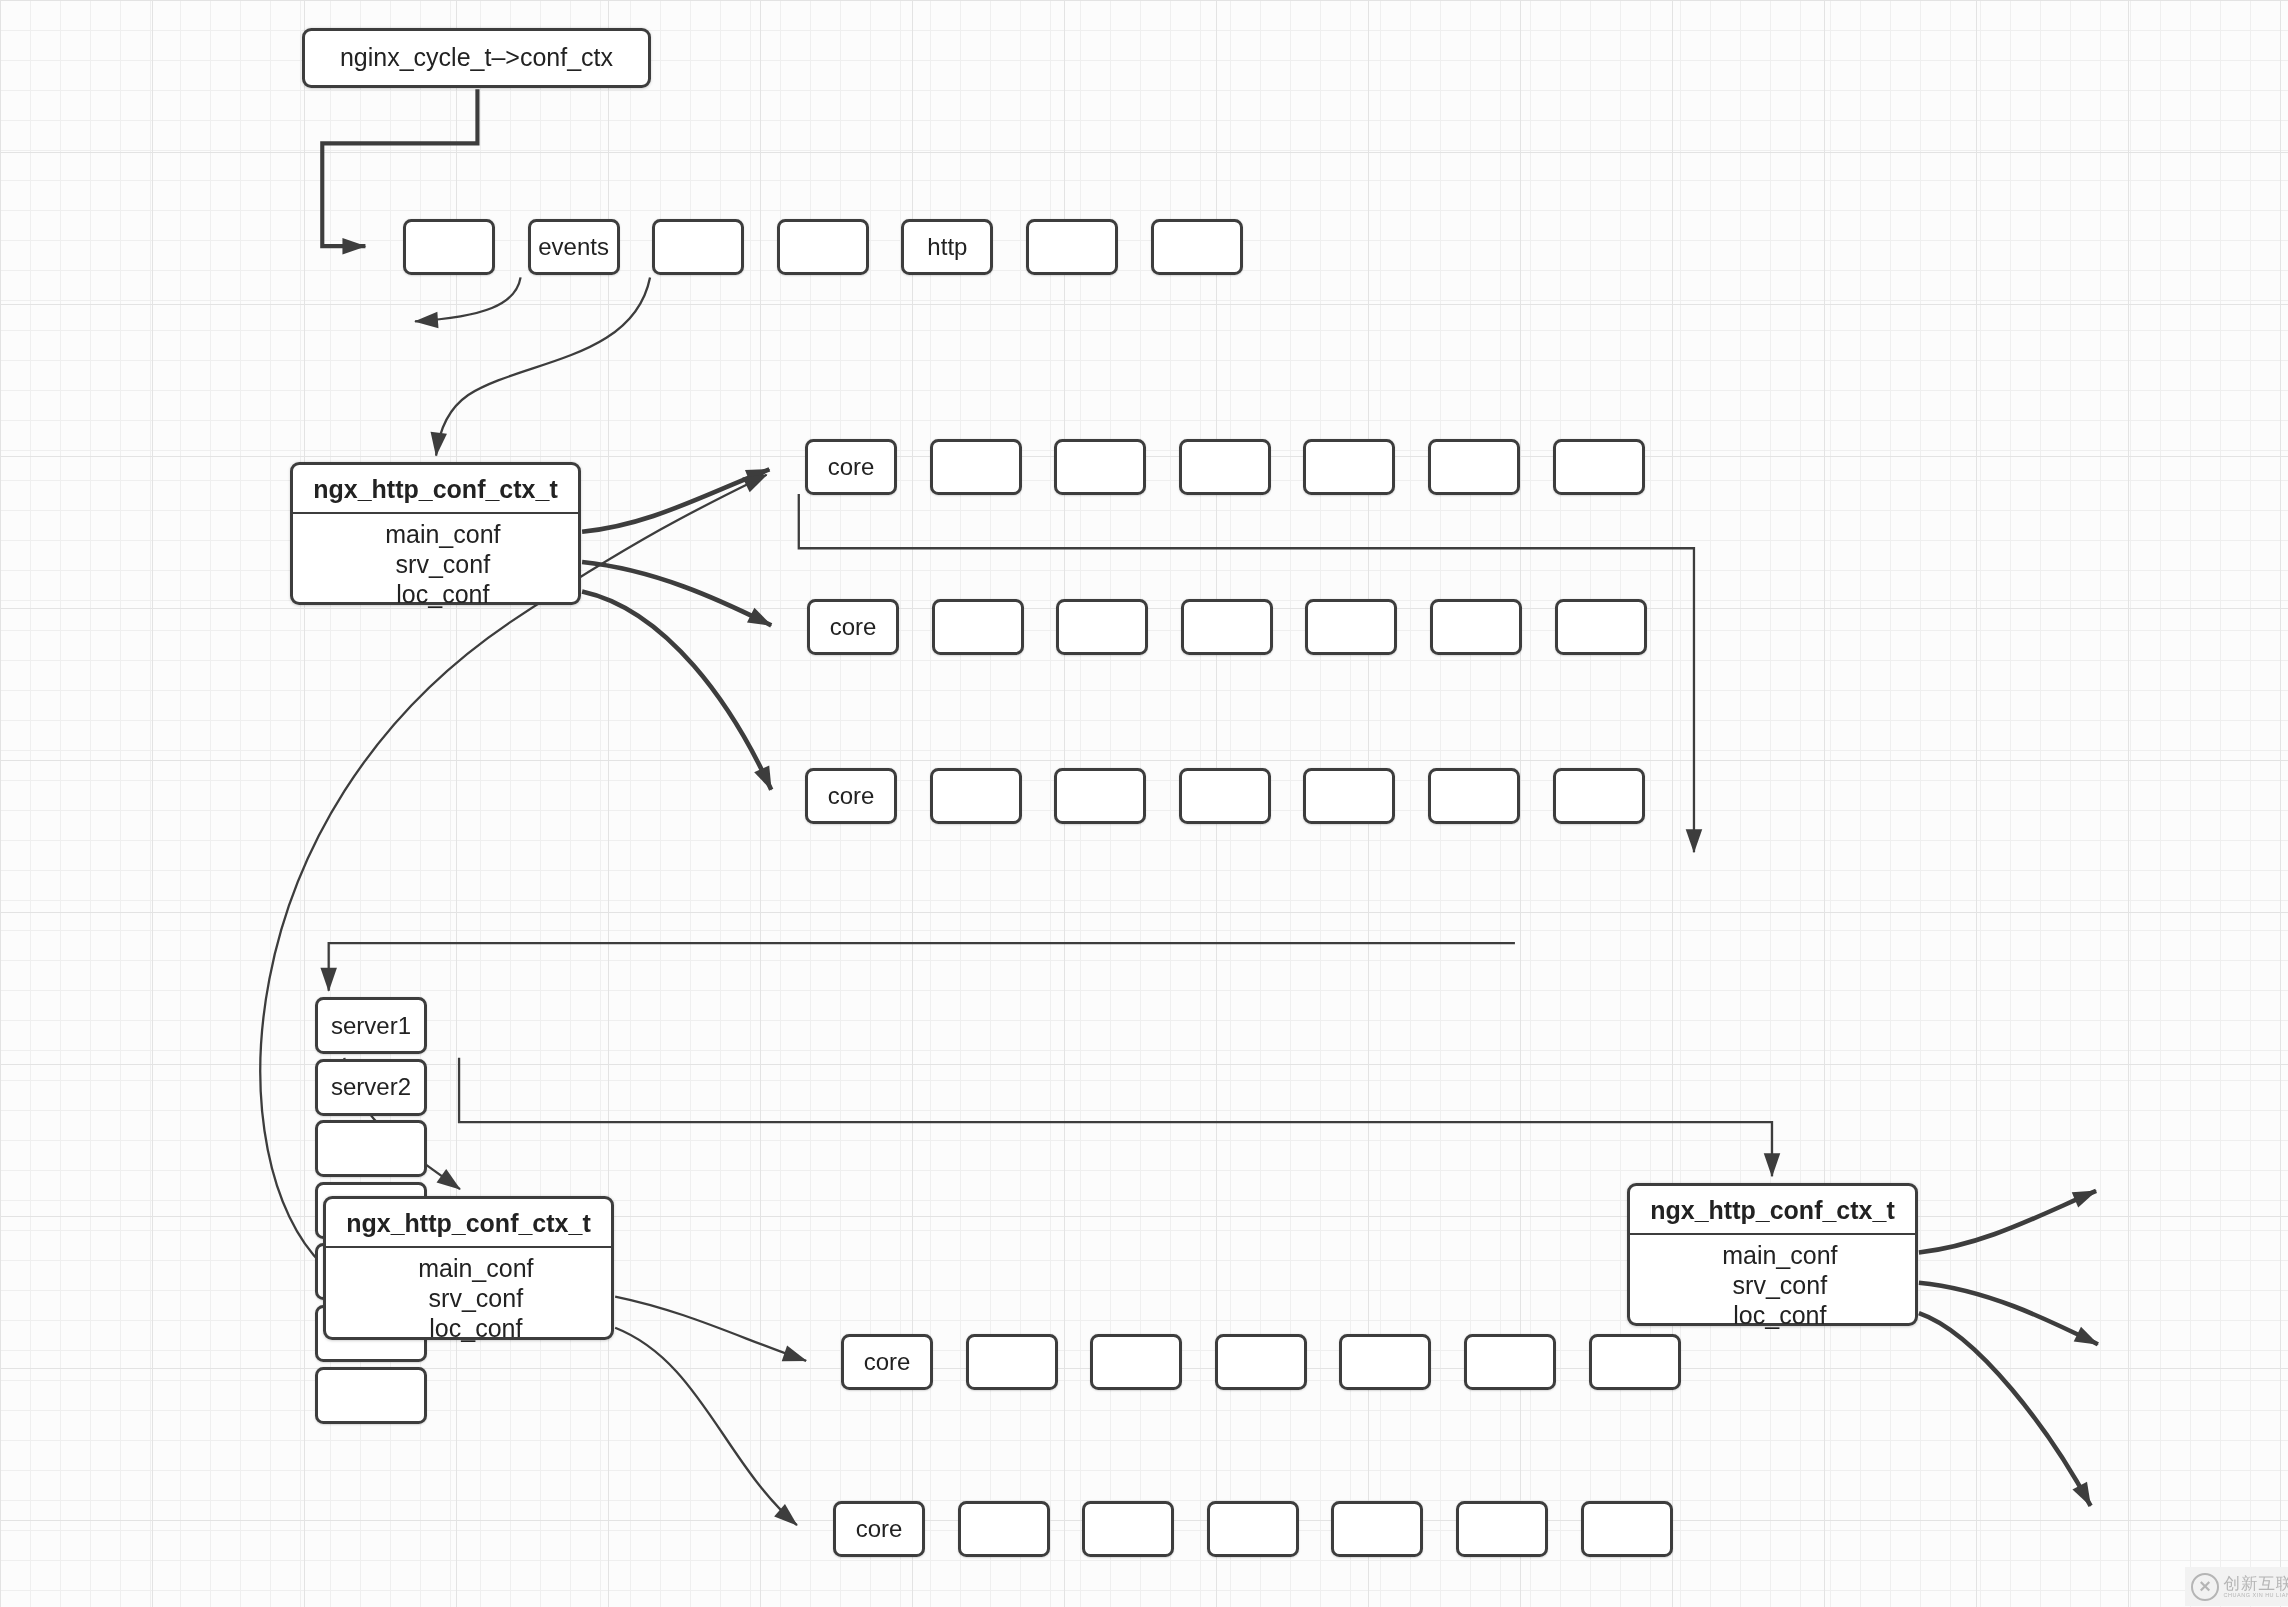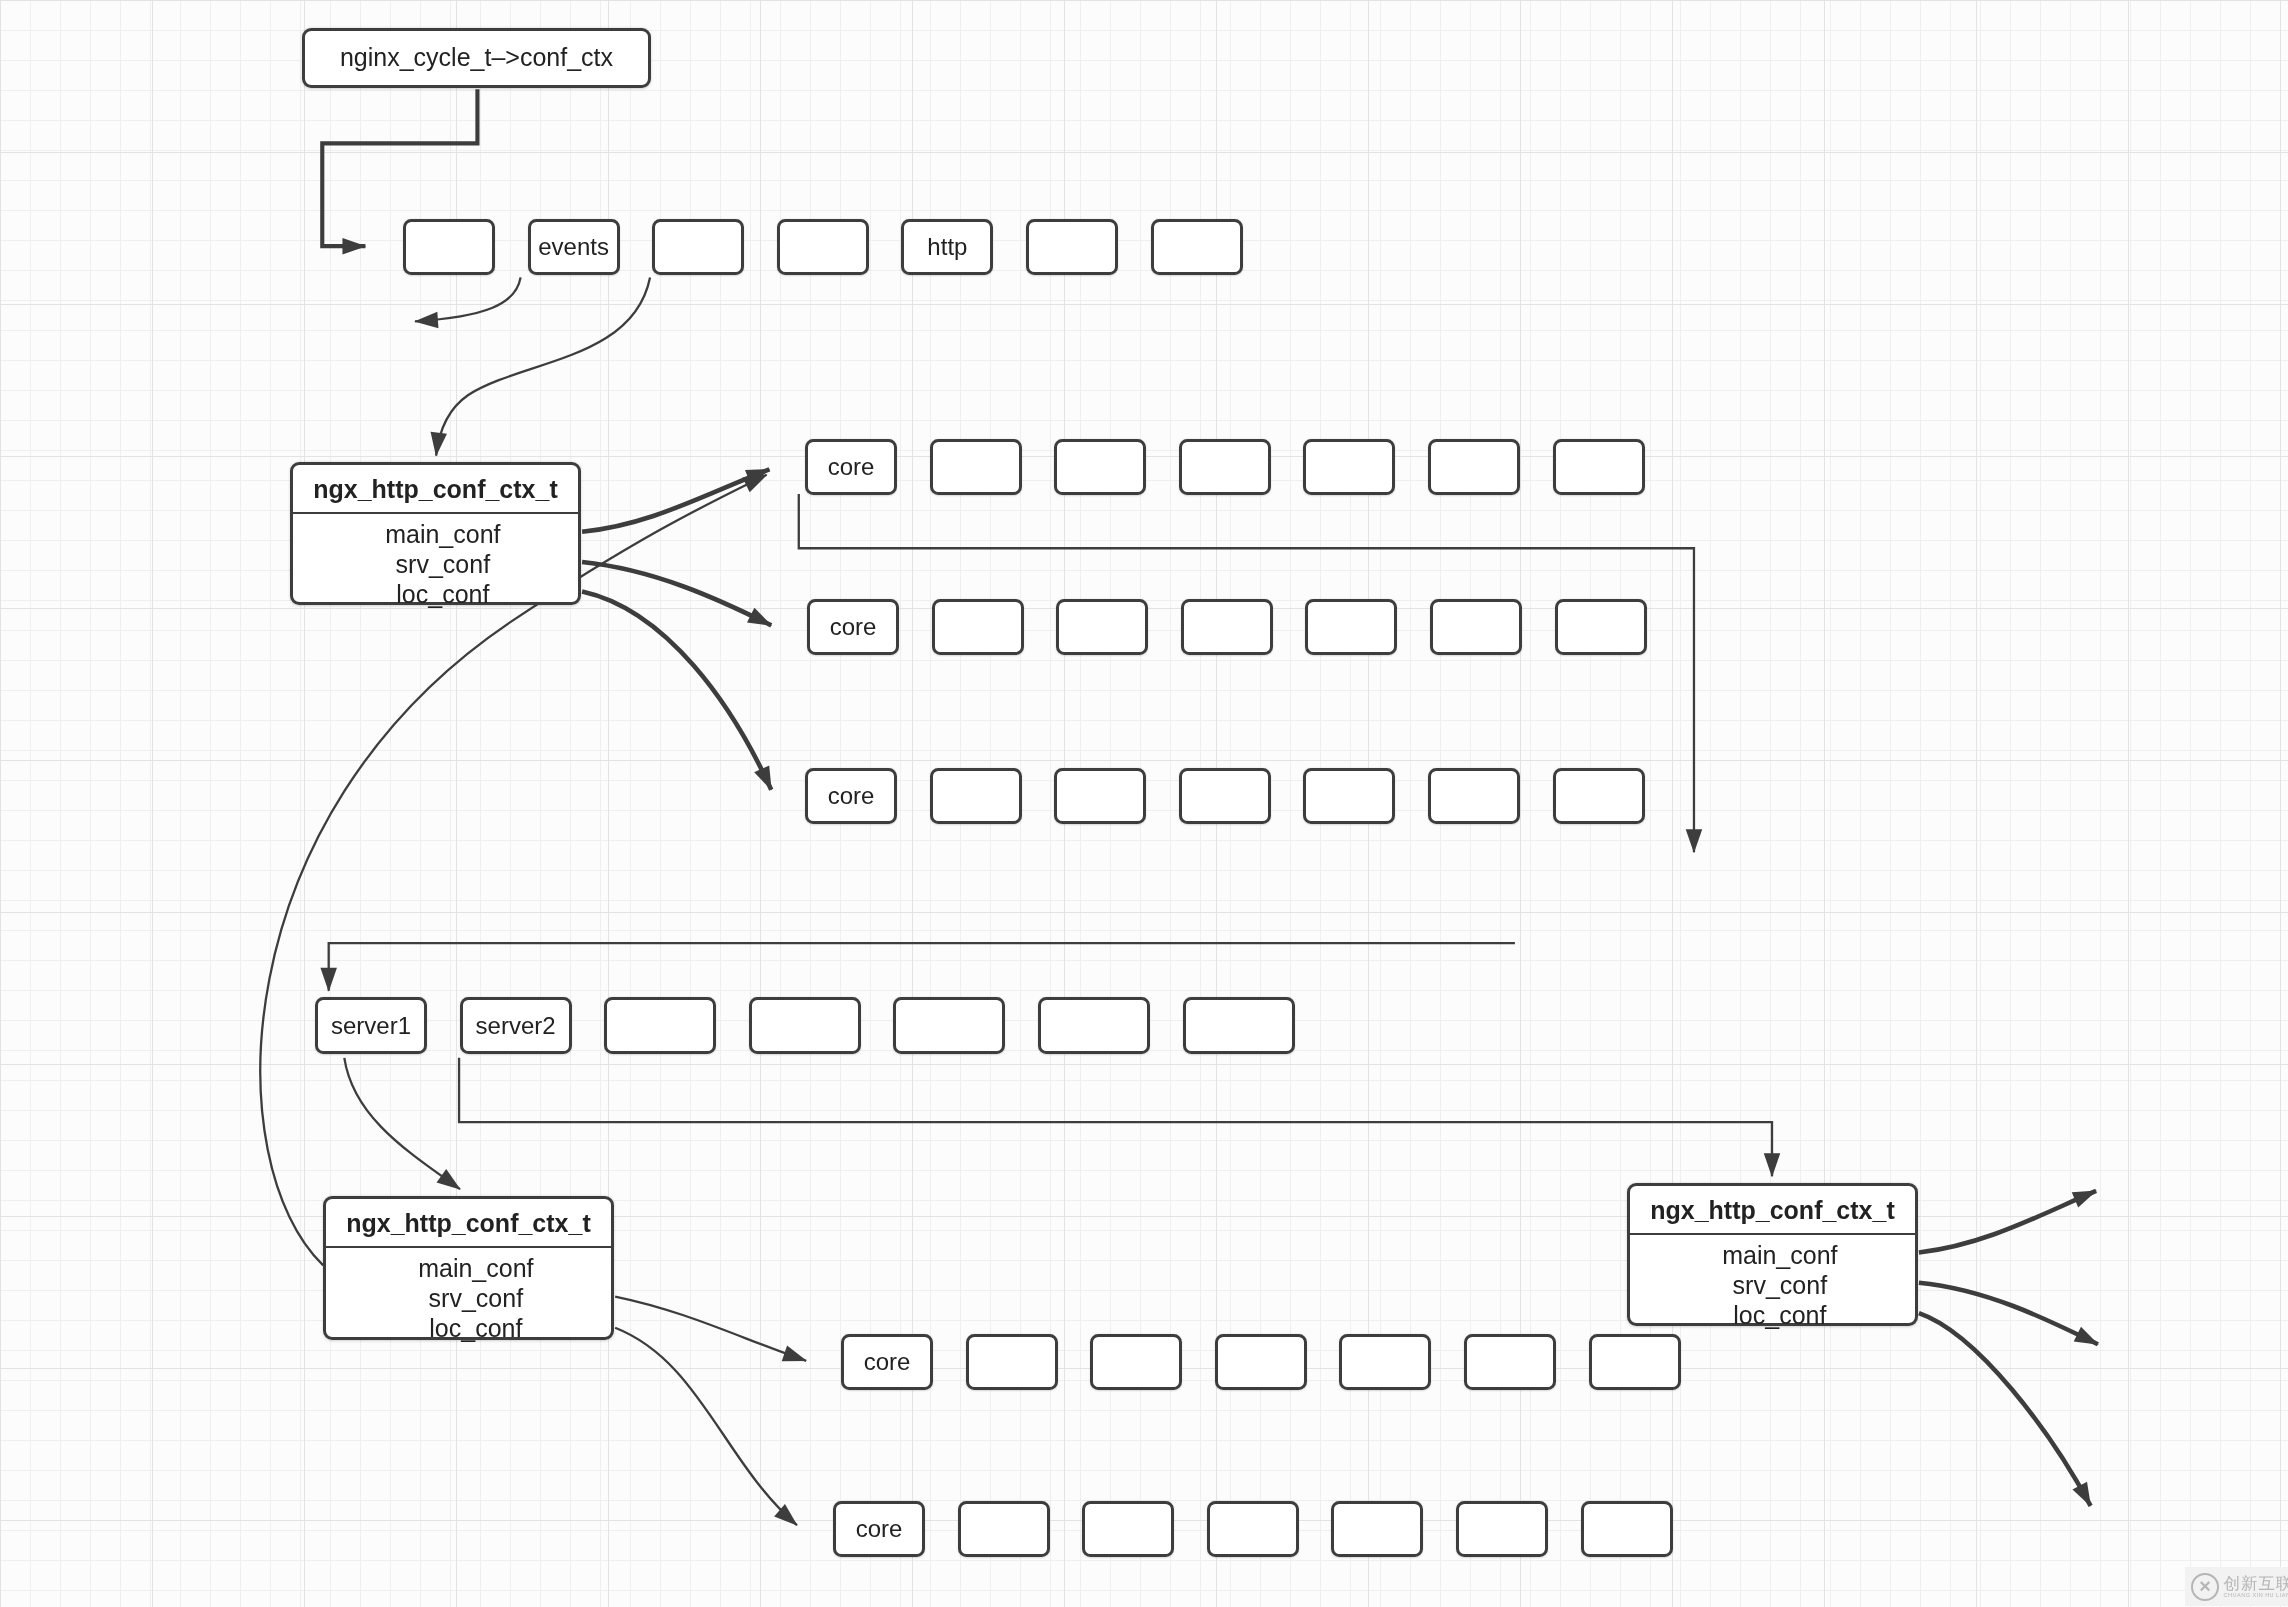--- a/index.html
+++ b/index.html
@@ -165,21 +165,21 @@
     <div class="cell std">core</div>
     <div class="cell std"></div>
     <div class="cell std"></div>
     <div class="cell std"></div>
     <div class="cell std"></div>
     <div class="cell std"></div>
     <div class="cell std"></div>
   </div>
 
 
-  <div class="cellrow" style="left:287px;top:997px;">
+  <div class="cellrow" style="left:287px;top:997px;flex-direction:column;">
     <div class="cell wide">server1</div>
     <div class="cell wide">server2</div>
     <div class="cell wide"></div>
     <div class="cell wide"></div>
     <div class="cell wide"></div>
     <div class="cell wide"></div>
     <div class="cell wide"></div>
   </div>
 
   <div class="node struct" style="left:323px;top:1196px;width:285px;height:138px;">

